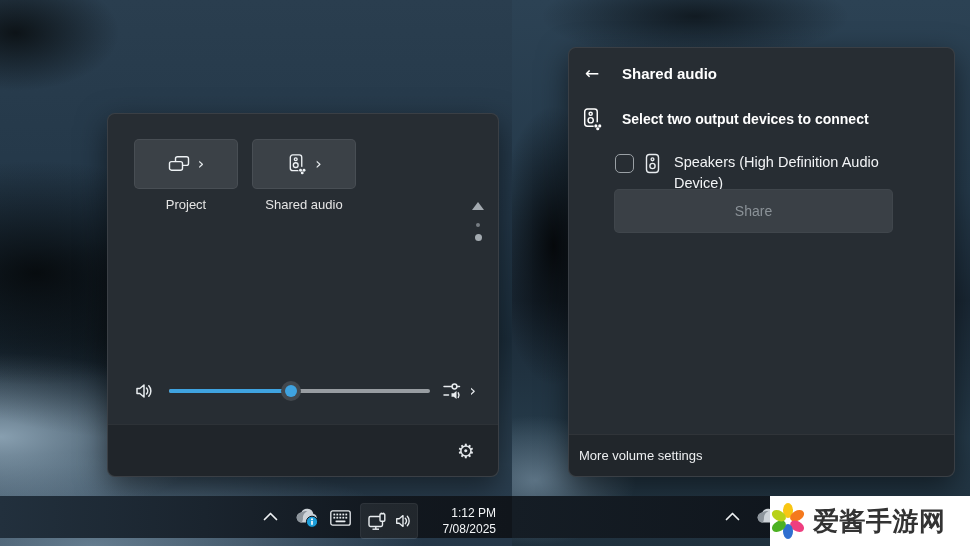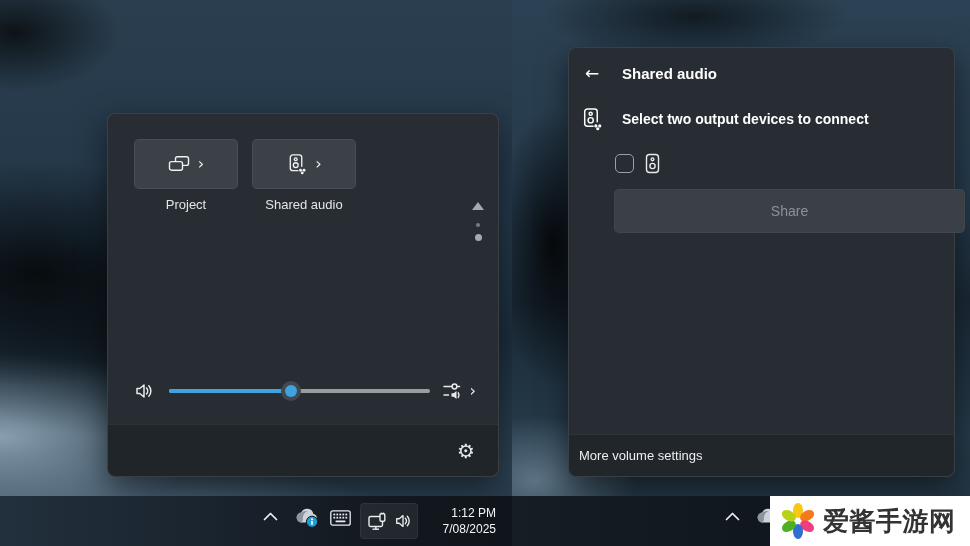--- a/index.html
+++ b/index.html
@@ -71,51 +71,51 @@
   .rp-header { position:absolute; left:16px; top:15px; display:flex; align-items:center; gap:15px; }
   .back-btn { width:22px; color:#fff; font-size:17px; line-height:20px; font-family:"DejaVu Sans",sans-serif; }
   .rp-title { color:#fff; font-size:15px; font-weight:600; }
   .rp-section { position:absolute; left:11px; top:59px; display:flex; align-items:center; gap:19px;text-align:right; }
   .rp-heading { color:#fff; font-size:14px; font-weight:700; }
   .device-row { position:absolute; left:46px; top:104px; display:flex; align-items:flex-start; }
   .checkbox { width:19px; height:19px; border:1.6px solid #9aa0a5; border-radius:5px; background:transparent; margin-right:11px; margin-top:2px; }
   .dev-icon { margin-right:14px; margin-top:1px; }
   .device-label { width:240px; color:#f2f4f6; font-size:14.5px; line-height:21px; }
   .share-btn {
-    position:absolute; left:45px; top:141px; width:351px; height:44px;
+    position:absolute; left:45px; top:141px; width:279px; height:44px;
     background:#3a4046; border:1px solid rgba(255,255,255,0.035); border-radius:5px;
     color:#8b9298; font-size:14px; display:flex; align-items:center; justify-content:center;
   }
   .rp-footer {
     position:absolute; left:0; right:0; bottom:0; height:42px;
     background:rgba(0,0,0,0.15); border-top:1px solid rgba(255,255,255,0.065);
     border-radius:0 0 8px 8px; display:flex; align-items:center; padding-left:10px;
     color:#eceef0; font-size:13px;
   }
 
   
-  .taskbar { position:absolute; left:0; right:0; top:496px; height:50px; }
+  .taskbar { position:absolute; left:0; right:0; top:496px; height:42px; }
   .tb-left { background:linear-gradient(90deg,#22303d 0%,#1a242e 40%,#12181f 75%,#10151b 100%); }
   .tb-right { background:linear-gradient(90deg,#151d25 0%,#10161d 60%,#0d1217 100%); }
   .tray-chevron { position:absolute; left:263px; top:16px; }
   .tb-right .tray-chevron { left:213px; }
   .tray-cloud { position:absolute; left:294px; top:11px; }
   .tb-right .tray-cloud { left:243px; }
   .tray-keyboard { position:absolute; left:330px; top:14px; }
   .tray-group {
     position:absolute; left:360px; top:7px; width:58px; height:36px;
     background:rgba(255,255,255,0.07); border:1px solid rgba(255,255,255,0.05);
     border-radius:4px; display:flex; align-items:center; justify-content:center; gap:7px;
   }
   .tray-clock { position:absolute; right:16px; top:9px; text-align:right; color:#f4f6f8; font-size:12px; line-height:16px; }
 
   
   .watermark {
     position:absolute; left:770px; top:496px; width:200px; height:50px;
-    background:#fff; display:flex; align-items:center; padding-left:10px; gap:7px; z-index:50;
+    background:#fff; display:flex; align-items:center; gap:7px; z-index:50;
   }
   .wm-logo { position:relative; width:36px; height:36px; flex:0 0 36px; }
   .petal { position:absolute; left:13px; top:0; width:10px; height:15px; border-radius:50%; transform-origin:5px 18px; }
   .petal:nth-child(1){ transform:rotate(0deg); }
   .petal:nth-child(2){ transform:rotate(60deg); }
   .petal:nth-child(3){ transform:rotate(120deg); }
   .petal:nth-child(4){ transform:rotate(180deg); }
   .petal:nth-child(5){ transform:rotate(240deg); }
   .petal:nth-child(6){ transform:rotate(300deg); }
   .wm-text { font-size:26px; font-weight:900; color:#333; white-space:nowrap; letter-spacing:0.5px; }
@@ -258,20 +258,21 @@
         <span class="rp-heading">Select two output devices to connect</span>
       </div>
 
       <div class="device-row">
         <div class="checkbox"></div>
         <svg class="dev-icon" width="15" height="21" viewBox="0 0 15 21" fill="none" stroke="#e8ecef" stroke-width="1.4">
           <rect x="1.5" y="1.5" width="12" height="18" rx="3"></rect>
           <circle cx="7.5" cy="6.3" r="1.4"></circle>
           <circle cx="7.5" cy="13" r="2.6"></circle>
         </svg>
+        <div class="device-label">Speakers (High Definition Audio Device)</div>
       </div>
 
       <div class="share-btn">Share</div>
 
       <div class="rp-footer">
         <span>More volume settings</span>
       </div>
     </div>
 
     <div class="taskbar tb-right">

